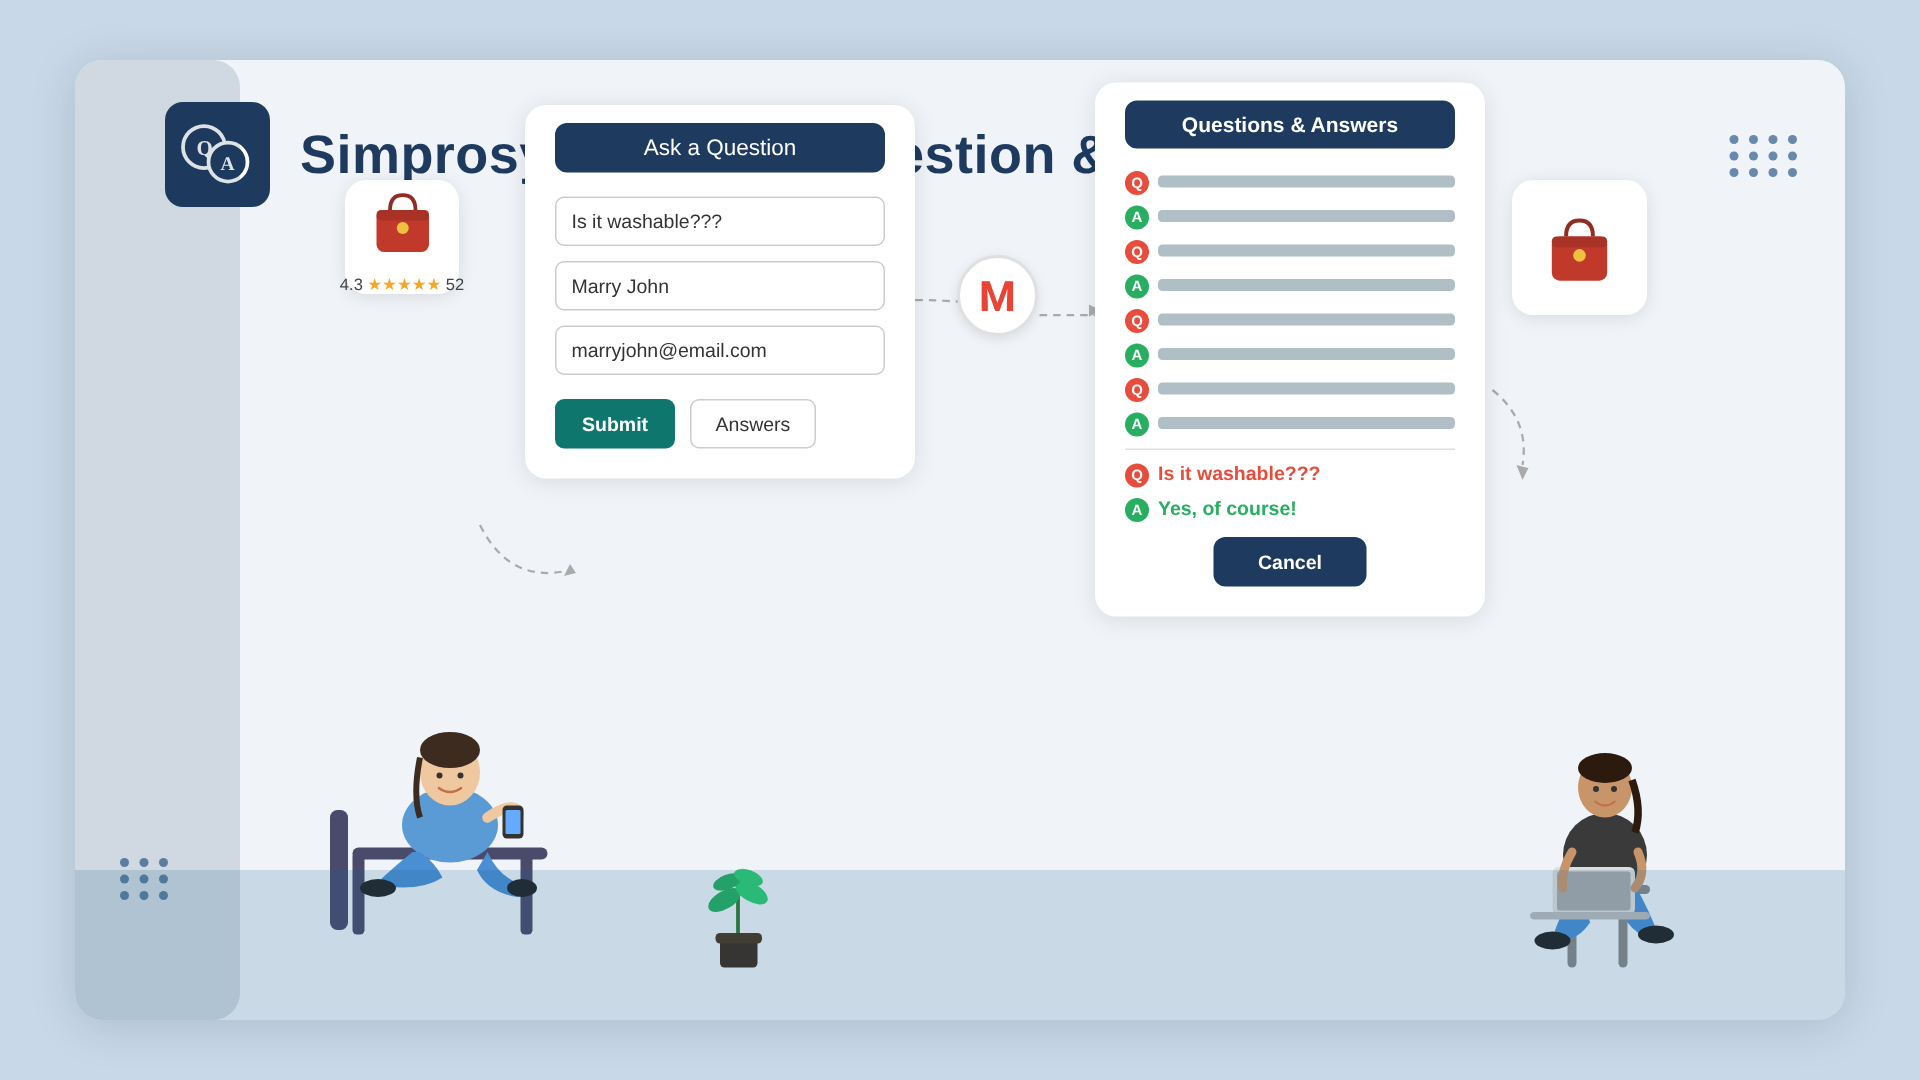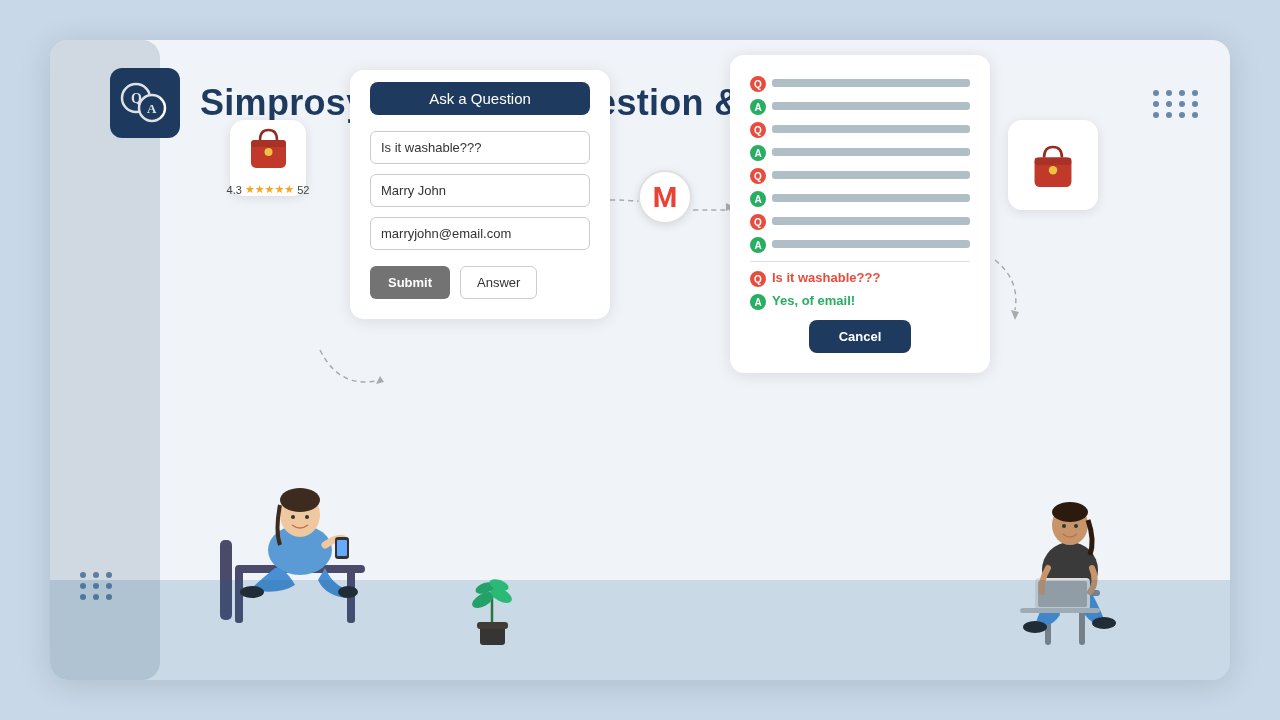--- a/index.html
+++ b/index.html
@@ -133,21 +133,21 @@
       margin-bottom: 10px;
       outline: none;
       background: #fff;
     }
     .ask-buttons {
       display: flex;
       gap: 10px;
       margin-top: 6px;
     }
     .btn-submit {
-      background: #737373;
+      background: #0f766e;
       color: white;
       border: none;
       border-radius: 6px;
       padding: 8px 18px;
       font-size: 13px;
       font-weight: 600;
       cursor: pointer;
     }
     .btn-cancel {
       background: white;
@@ -406,29 +406,30 @@
     </div>
   </div>
 
   <div class="ask-card">
     <div class="ask-card-header">Ask a Question</div>
     <input type="text" class="ask-input" value="Is it washable???" placeholder="Is it washable???" style="">
     <input type="text" class="ask-input" value="Marry John" placeholder="Marry John" style="">
     <input type="text" class="ask-input" value="marryjohn@email.com" placeholder="marryjohn@email.com" style="">
     <div class="ask-buttons">
       <button class="btn-submit">Submit</button>
-      <button class="btn-cancel">Answer</button>
+      <button class="btn-cancel">Answers</button>
     </div>
   </div>
 
   <div class="gmail-circle">
     <span class="gmail-m">M</span>
   </div>
 
   <div class="qa-panel">
+    <div class="qa-panel-header">Questions &amp; Answers</div>
 
     
     <div class="qa-row">
       <div class="q-badge">Q</div>
       <div class="qa-line" style="width:75%"></div>
     </div>
     
     <div class="qa-row">
       <div class="a-badge">A</div>
       <div class="qa-line" style="width:65%"></div>
@@ -469,21 +470,21 @@
 
     <hr class="qa-divider">
 
     
     <div class="qa-row">
       <div class="q-badge">Q</div>
       <span class="qa-highlight-q">Is it washable???</span>
     </div>
     <div class="qa-row">
       <div class="a-badge">A</div>
-      <span class="qa-highlight-a">Yes, of email!</span>
+      <span class="qa-highlight-a">Yes, of course!</span>
     </div>
 
     <button class="btn-publish">Cancel</button>
   </div>
 
   <div class="product-card-right">
     <svg width="65" height="65" viewBox="0 0 55 55">
       <rect x="10" y="20" width="35" height="28" rx="5" fill="#c0392b"></rect>
       <path d="M19 20 Q19 10 27.5 10 Q36 10 36 20" fill="none" stroke="#922b21" stroke-width="2.5"></path>
       <circle cx="27.5" cy="32" r="4" fill="#f0c040"></circle>

